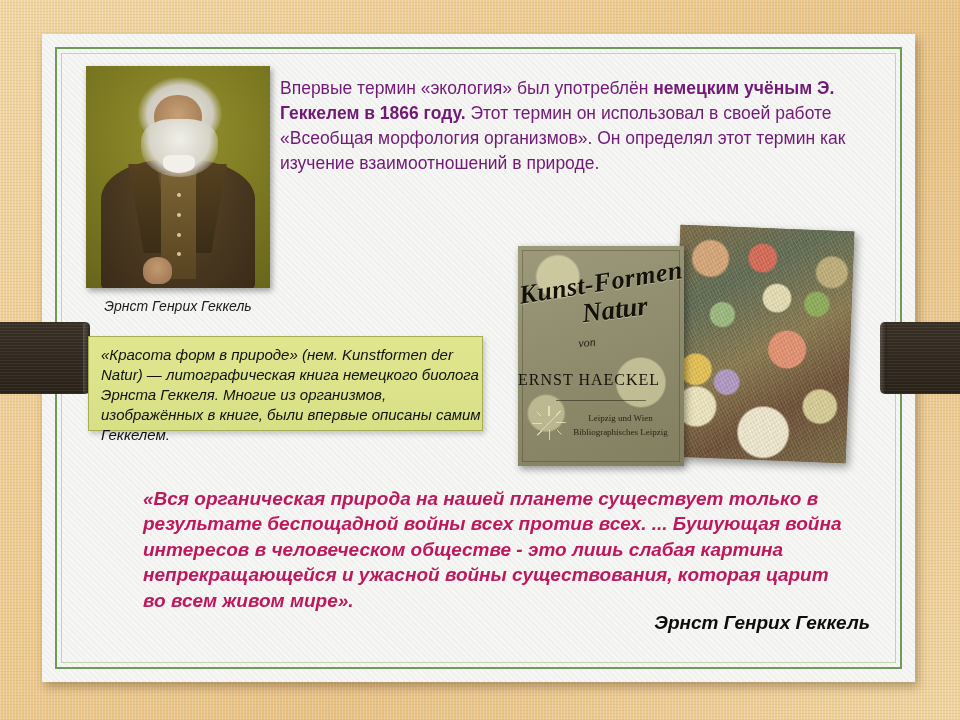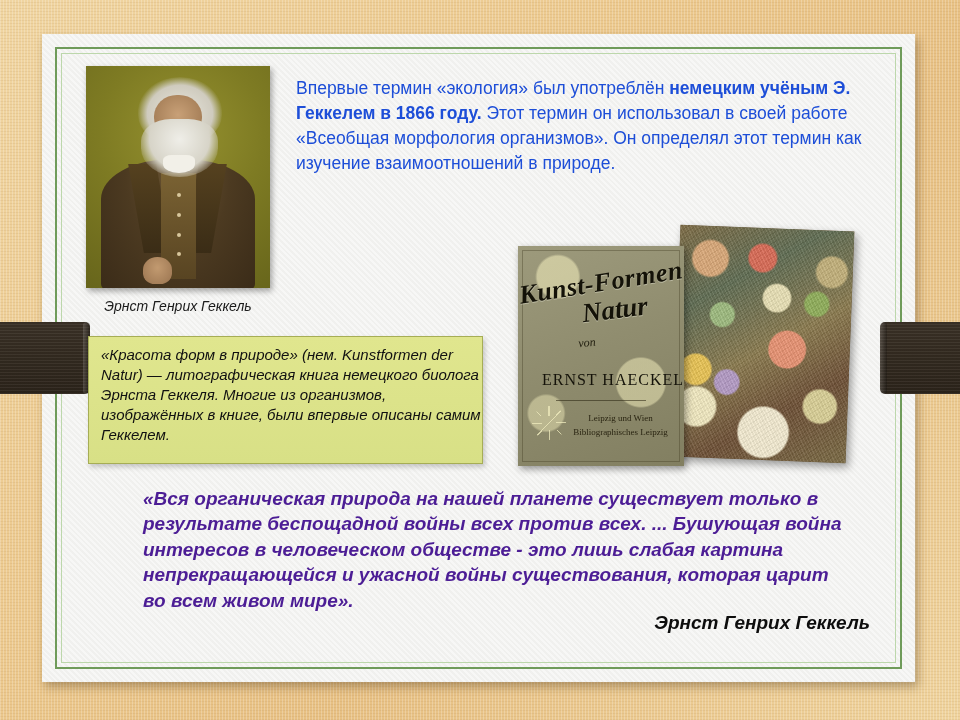--- a/index.html
+++ b/index.html
@@ -105,28 +105,28 @@
     position:absolute;left:31%;top:86%;width:16%;height:12%;
     background:radial-gradient(ellipse at 50% 40%,#c29a70,#9a7450);
     border-radius:48% 48% 40% 40%;
   }
   #portrait-caption{
     margin-top:10px;text-align:center;font-style:italic;font-size:14px;color:#1b1b1b;
     font-family:"Liberation Sans","DejaVu Sans",sans-serif;
   }
   
   #intro{
-    position:absolute;left:296px;top:76px;width:575px;
-    font-size:17.5px;line-height:1.42;color:#1d4ed8;
+    position:absolute;left:280px;top:76px;width:575px;
+    font-size:17.5px;line-height:1.42;color:#701a75;
   }
   #intro p{margin:0 0 17px 0;}
   #intro b{font-weight:700;}
   
   #callout{
-    position:absolute;left:88px;top:336px;width:395px;height:128px;
+    position:absolute;left:88px;top:336px;width:395px;height:95px;
     background:linear-gradient(180deg,#e0e68e 0%,#d8e086 100%);
     border:1px solid #a6ad55;
     box-shadow:2px 3px 5px rgba(0,0,0,.2);
     box-sizing:border-box;
     padding:8px 0 8px 12px;
   }
   #callout p{
     margin:0;font-style:italic;font-size:15px;line-height:1.33;color:#111;
   }
   
@@ -185,21 +185,21 @@
     text-shadow:0 1px 0 rgba(255,255,240,.35);
   }
   #cover .t1{font-size:26px;transform:rotate(-9deg);letter-spacing:.5px;}
   #cover .t2{font-size:27px;transform:rotate(-7deg) translateX(14px);margin-top:-2px;}
   #cover .von{
     position:absolute;left:0;right:0;top:88px;text-align:center;
     font-family:"Liberation Serif","DejaVu Serif",serif;font-style:italic;
     font-size:12px;color:#1d1a0c;transform:rotate(-6deg) translateX(-14px);
   }
   #cover .author{
-    position:absolute;left:0;right:0;top:125px;text-align:right;
+    position:absolute;left:0;right:0;top:125px;text-align:left;
     font-family:"Liberation Serif","DejaVu Serif",serif;
     font-size:16px;letter-spacing:1px;color:#15130a;
   }
   #cover .rule{
     position:absolute;left:38px;right:38px;top:154px;height:1px;
     background:rgba(40,35,15,.55);
   }
   #cover .pub{
     position:absolute;left:0;right:0;top:166px;text-align:center;
     font-family:"Liberation Serif","DejaVu Serif",serif;
@@ -216,21 +216,21 @@
                      rgba(240,236,190,.75) 221deg 225deg, rgba(0,0,0,0) 225deg 266deg,
                      rgba(240,236,190,.75) 266deg 270deg, rgba(0,0,0,0) 270deg 311deg,
                      rgba(240,236,190,.75) 311deg 315deg, rgba(0,0,0,0) 315deg 356deg,
                      rgba(240,236,190,.75) 356deg 360deg);
     border-radius:50%;
   }
   
   #quote{
     position:absolute;left:143px;top:486px;width:705px;
     font-style:italic;font-weight:700;font-size:19px;line-height:1.34;
-    color:#4c1d95;
+    color:#be185d;
   }
   #quote-author{
     position:absolute;right:90px;top:612px;
     font-style:italic;font-weight:700;font-size:19px;color:#0d0d0d;
   }
 </style>
 </head>
 <body>
 
 <div id="backdrop"></div>

